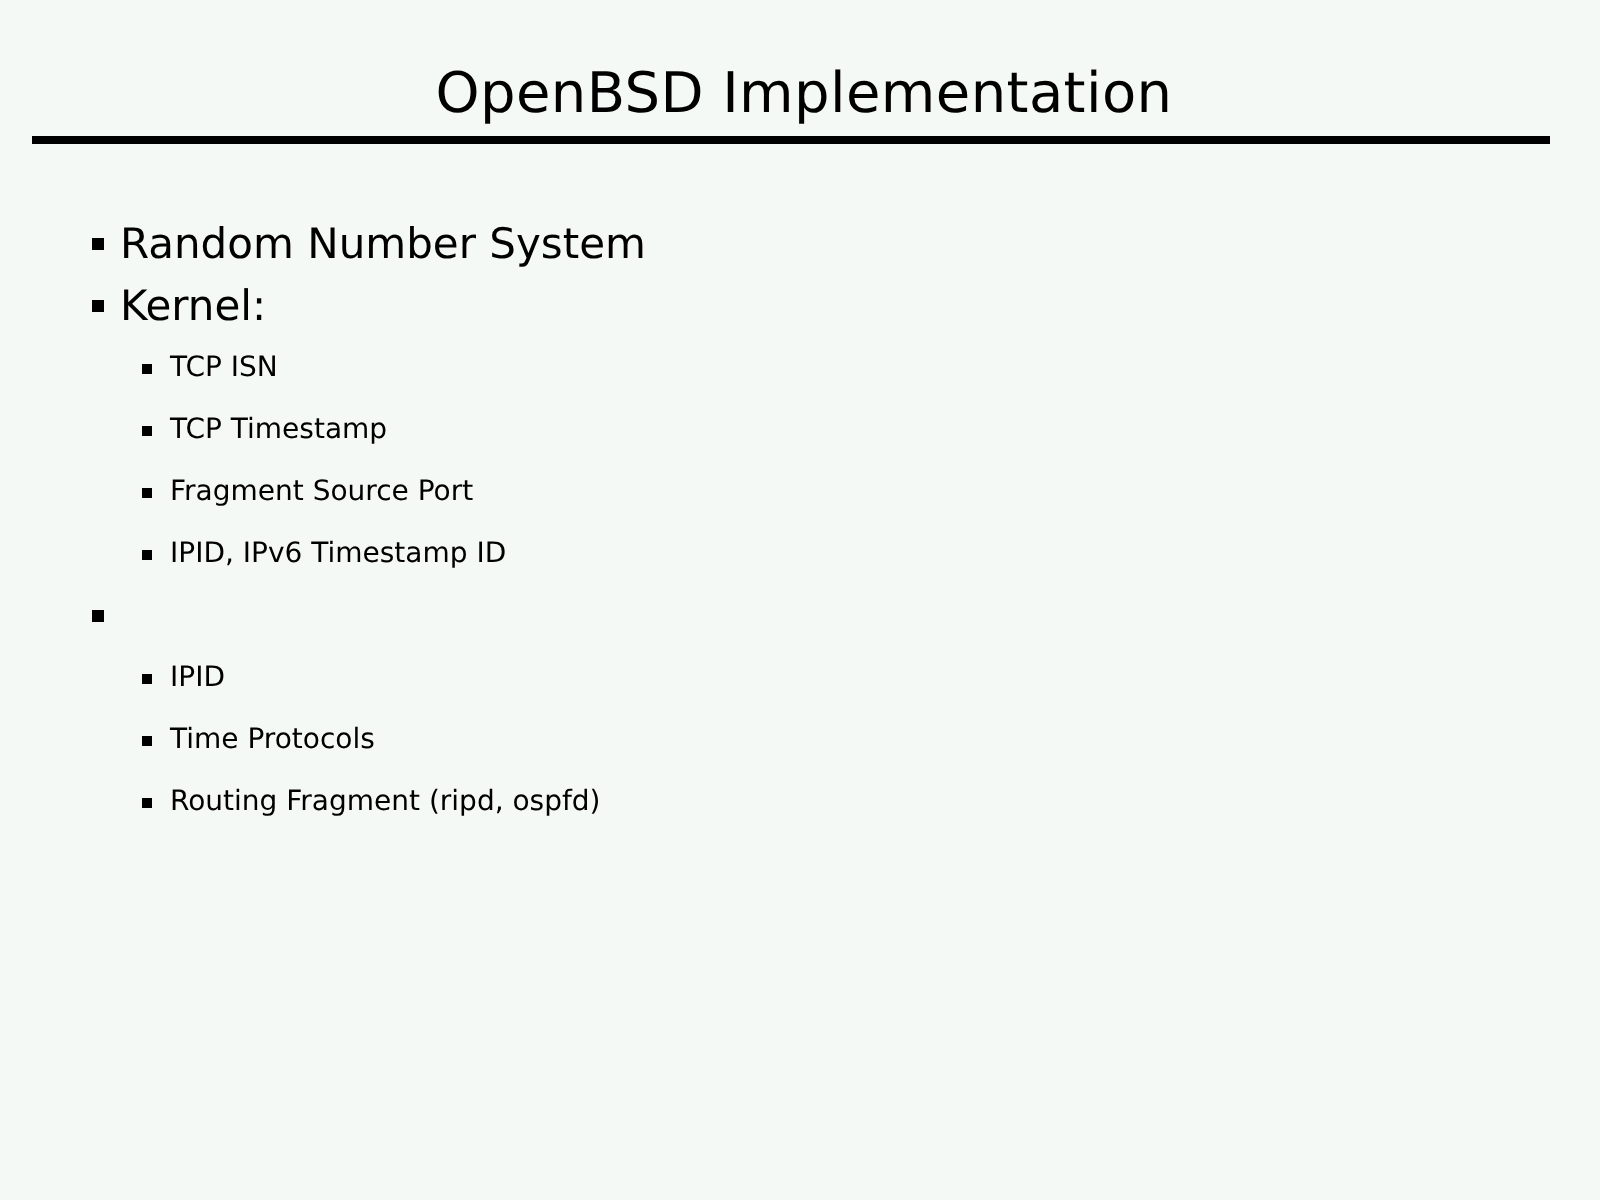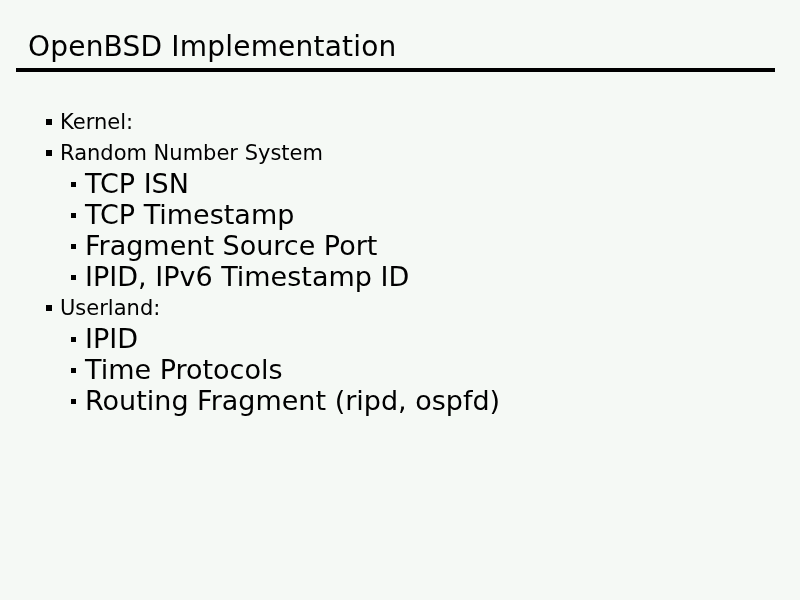--- a/index.html
+++ b/index.html
@@ -14,20 +14,21 @@
     font-family: "DejaVu Sans", sans-serif;
     overflow: hidden;
   }
 
   #slide {
     position: relative;
     width: 800px;
     height: 600px;
     background: #f5f9f5;
     box-sizing: border-box;
+    text-align: center;
   }
 
   
   #title-block {
     position: absolute;
     left: 16px;
     top: 30px;
     width: 760px;
   }
 
@@ -101,48 +102,48 @@
     align-items: center;
     height: 24px;
   }
   .lvl2 .marker .sq {
     width: 5px;
     height: 5px;
     background: #000000;
     display: block;
   }
   .lvl2 .label {
-    font-size: 27px;
+    font-size: 14px;
     line-height: 24px;
     font-family: "DejaVu Sans", sans-serif;
     white-space: nowrap;
   }
 </style>
 </head>
 <body>
 
 <div id="slide">
 
   <div id="title-block">
     <h1 id="slide-title">OpenBSD Implementation</h1>
     <div id="title-rule"></div>
   </div>
 
   <div id="body-list">
       <div class="bullet-row lvl1">
         <span class="marker">
           <span class="sq"></span>
         </span>
-        <span class="label">Kernel:</span>
+        <span class="label">Random Number System</span>
       </div>
       <div class="bullet-row lvl1">
         <span class="marker">
           <span class="sq"></span>
         </span>
-        <span class="label">Random Number System</span>
+        <span class="label">Kernel:</span>
       </div>
       <div class="bullet-row lvl2">
         <span class="marker">
           <span class="sq"></span>
         </span>
         <span class="label">TCP ISN</span>
       </div>
       <div class="bullet-row lvl2">
         <span class="marker">
           <span class="sq"></span>
@@ -158,21 +159,20 @@
       <div class="bullet-row lvl2">
         <span class="marker">
           <span class="sq"></span>
         </span>
         <span class="label">IPID, IPv6 Timestamp ID</span>
       </div>
       <div class="bullet-row lvl1">
         <span class="marker">
           <span class="sq"></span>
         </span>
-        <span class="label">Userland:</span>
       </div>
       <div class="bullet-row lvl2">
         <span class="marker">
           <span class="sq"></span>
         </span>
         <span class="label">IPID</span>
       </div>
       <div class="bullet-row lvl2">
         <span class="marker">
           <span class="sq"></span>

